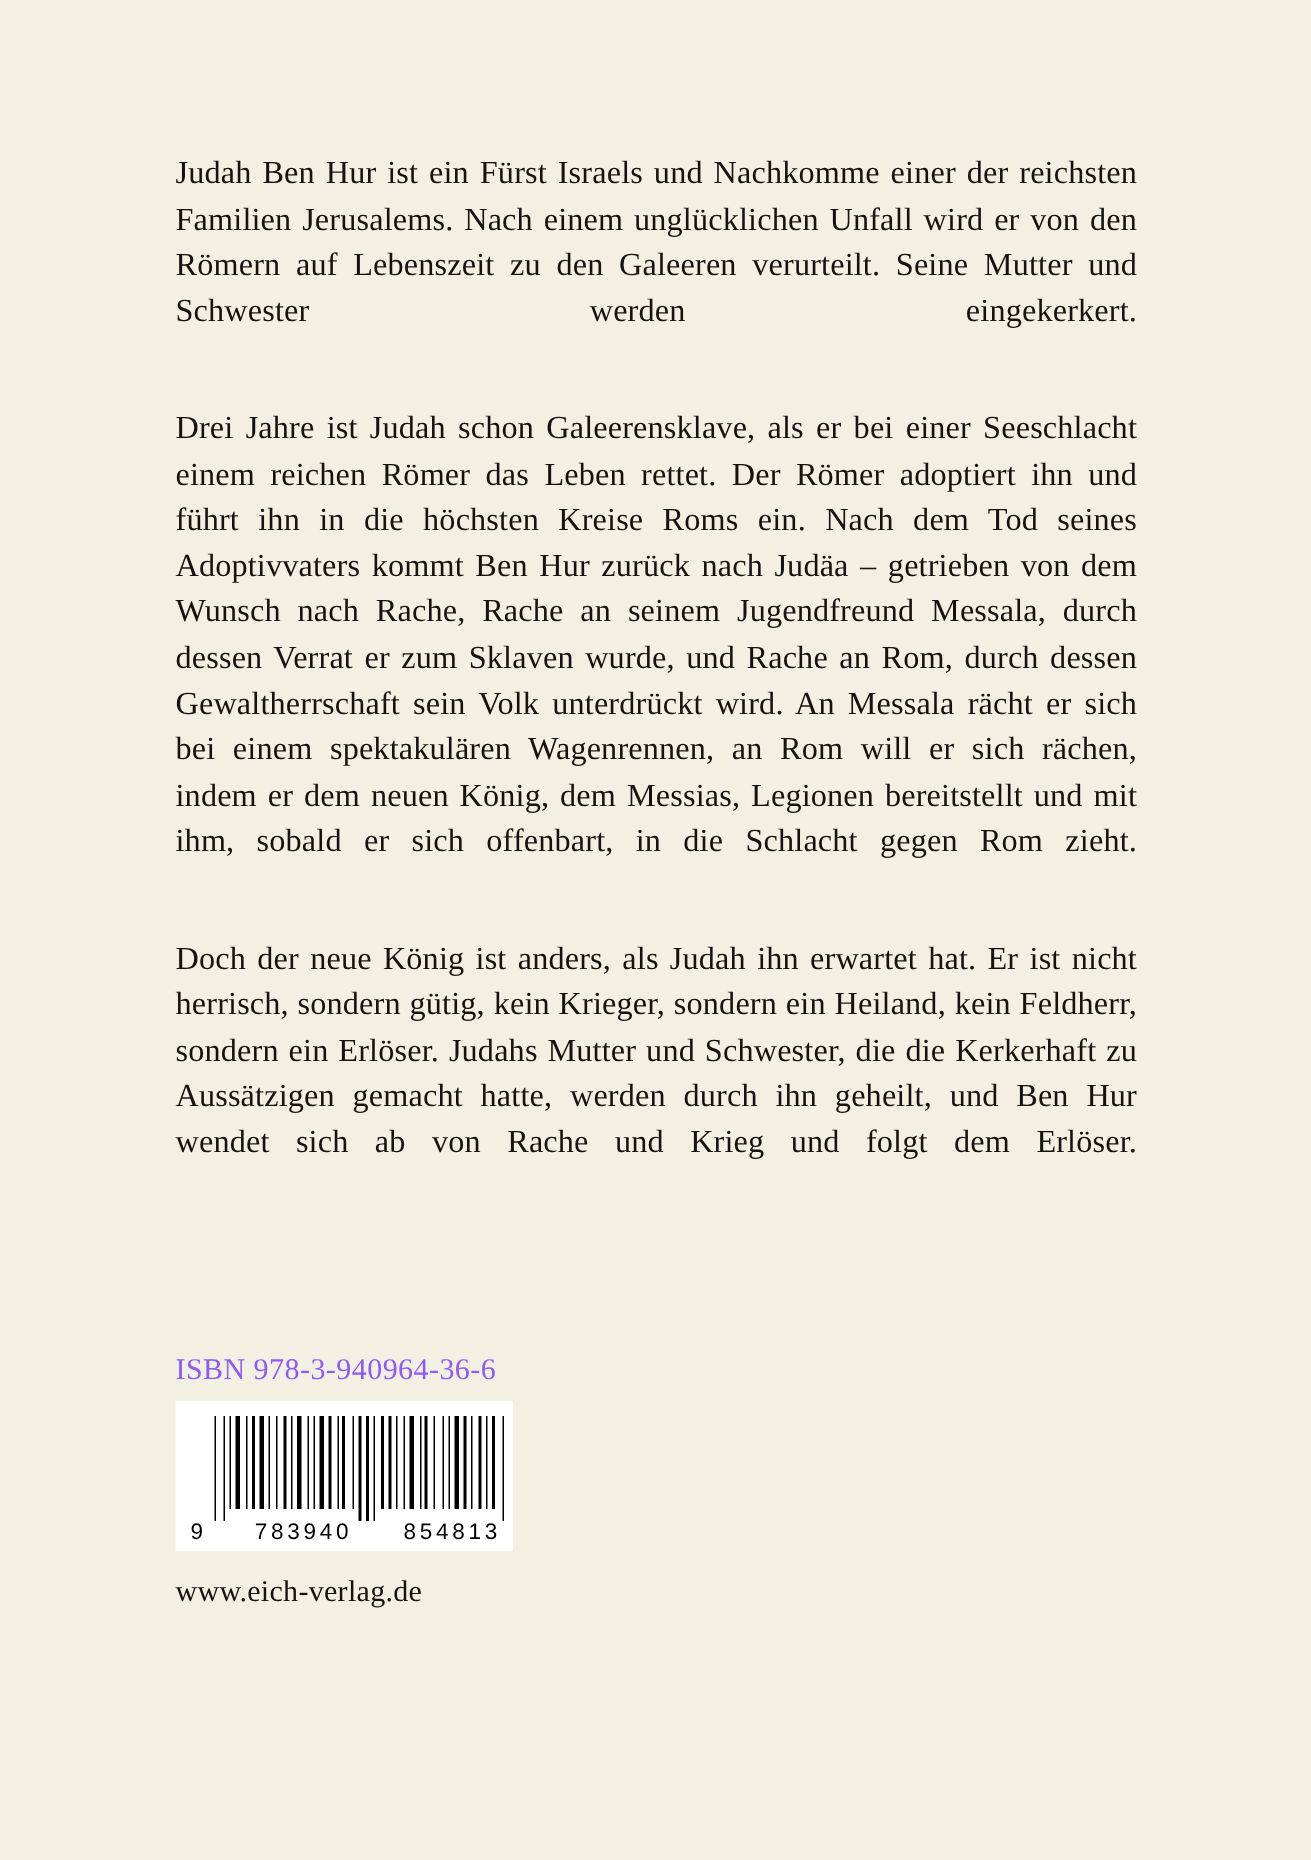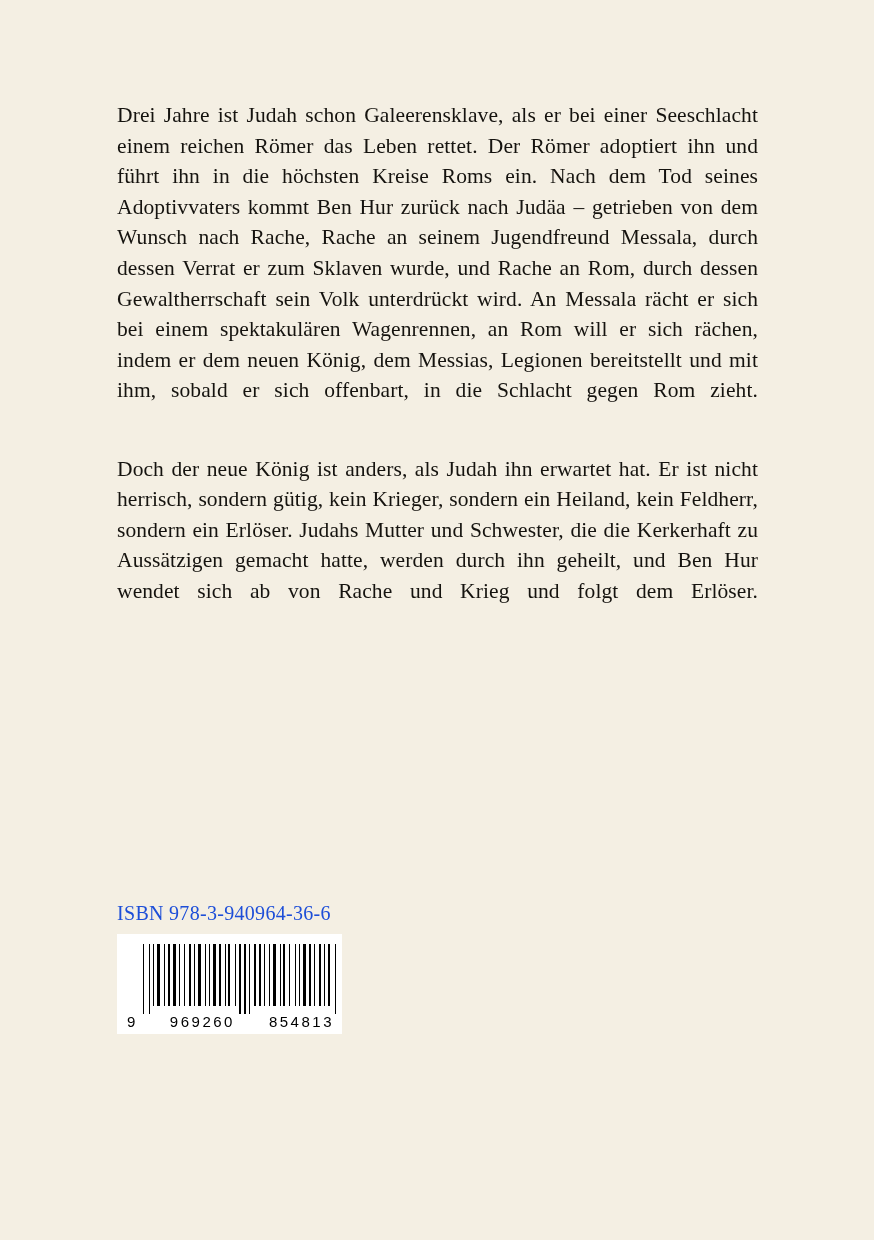--- a/index.html
+++ b/index.html
@@ -57,21 +57,21 @@
   .footer {
     position: absolute;
     left: 117px;
     top: 900px;
     width: 400px;
   }
 
   .isbn-text {
     font-size: 20px;
     line-height: 26px;
-    color: #1d4ed8;
+    color: #8b5cf6;
     letter-spacing: 0.3px;
     margin-bottom: 8px;
   }
 
   .barcode-box {
     width: 225px;
     height: 100px;
     background: #ffffff;
     padding: 10px 8px 4px 8px;
     box-sizing: border-box;
@@ -123,20 +123,21 @@
     color: #15130f;
     letter-spacing: 0.2px;
   }
 </style>
 </head>
 <body>
 
 <div class="page">
 
   <div class="blurb">
+    <p>Judah Ben Hur ist ein Fürst Israels und Nachkomme einer der reichsten Familien Jerusalems. Nach einem unglücklichen Unfall wird er von den Römern auf Lebenszeit zu den Galeeren verurteilt. Seine Mutter und Schwester werden eingekerkert.</p>
     <p>Drei Jahre ist Judah schon Galeerensklave, als er bei einer Seeschlacht einem reichen Römer das Leben rettet. Der Römer adoptiert ihn und führt ihn in die höchsten Kreise Roms ein. Nach dem Tod seines Adoptivvaters kommt Ben Hur zurück nach Judäa – getrieben von dem Wunsch nach Rache, Rache an seinem Jugendfreund Messala, durch dessen Verrat er zum Sklaven wurde, und Rache an Rom, durch dessen Gewaltherrschaft sein Volk unterdrückt wird. An Messala rächt er sich bei einem spektakulären Wagenrennen, an Rom will er sich rächen, indem er dem neuen König, dem Messias, Legionen bereitstellt und mit ihm, sobald er sich offenbart, in die Schlacht gegen Rom zieht.</p>
     <p>Doch der neue König ist anders, als Judah ihn erwartet hat. Er ist nicht herrisch, sondern gütig, kein Krieger, sondern ein Heiland, kein Feldherr, sondern ein Erlöser. Judahs Mutter und Schwester, die die Kerkerhaft zu Aussätzigen gemacht hatte, werden durch ihn geheilt, und Ben Hur wendet sich ab von Rache und Krieg und folgt dem Erlöser.</p>
   </div>
 
   <div class="footer">
     <div class="isbn-text">ISBN 978-3-940964-36-6</div>
 
     <div class="barcode-box">
       <div class="bars" id="bars">
           <div class="bar tall" style="width: 1px;"></div>
@@ -213,20 +214,21 @@
           <div class="bar" style="width: 1px; background: transparent;"></div>
           <div class="bar" style="width: 1px;"></div>
           <div class="bar" style="width: 1px; background: transparent;"></div>
           <div class="bar" style="width: 2px;"></div>
           <div class="bar" style="width: 3px; background: transparent;"></div>
           <div class="bar tall" style="width: 1px;"></div>
           <div class="bar tall" style="width: 2px; background: transparent;"></div>
         </div>
       <div class="barcode-digits">
         <span class="lead">9</span>
-        <span class="grp">969260</span>
+        <span class="grp">783940</span>
         <span class="grp">854813</span>
       </div>
     </div>
 
+    <div class="website">www.eich-verlag.de</div>
   </div>
 
 </div>
 
 </body></html>

